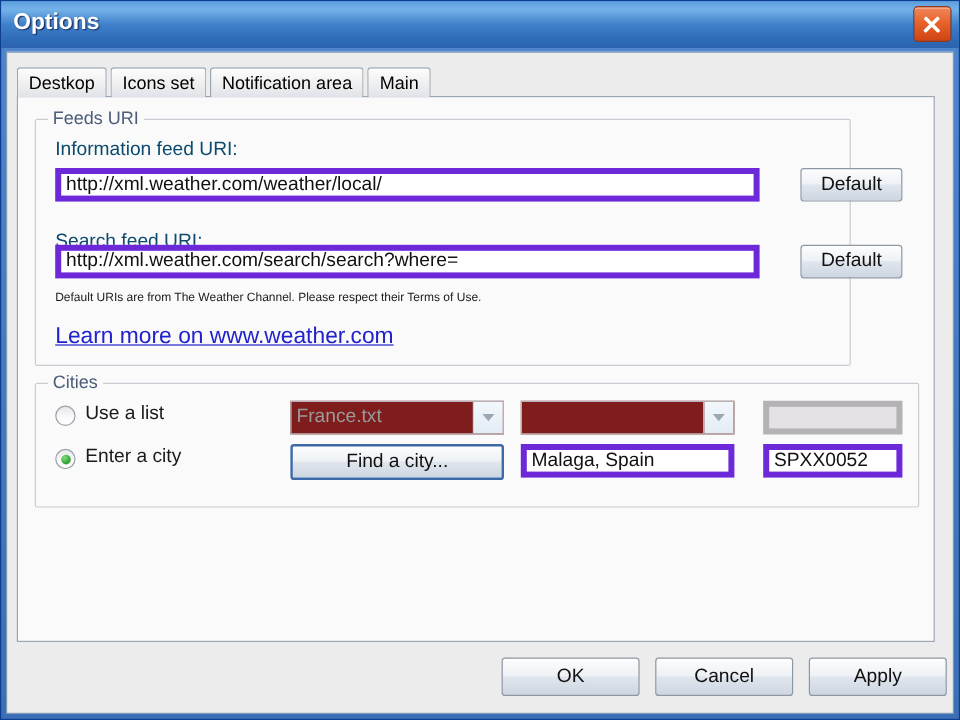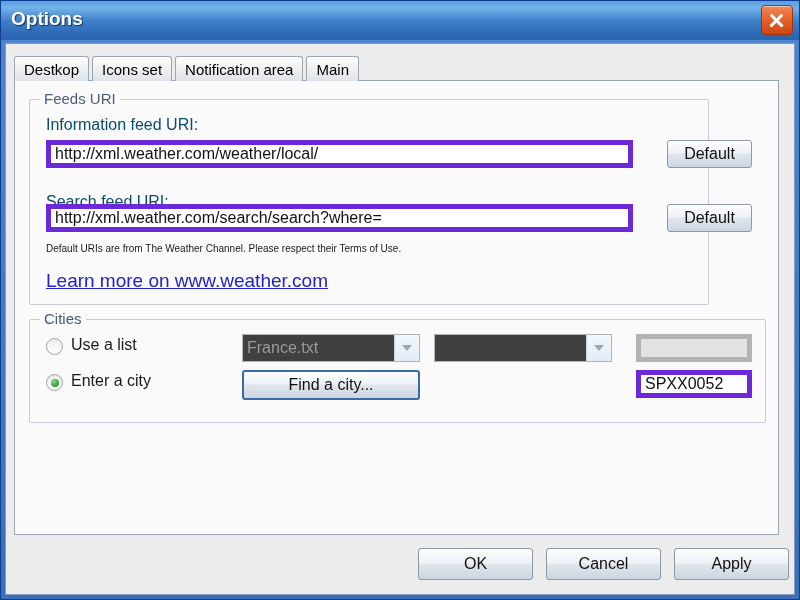--- a/index.html
+++ b/index.html
@@ -210,21 +210,21 @@
   .btn.focused {
     border: 2px solid #3c69a8;
   }
 
   
   .combo {
     position: absolute;
     box-sizing: border-box;
     height: 28px;
     border: 1px solid #b5b2b5;
-    background: #404040;
+    background: #7f1d1d;
     font-size: 16px;
     color: #9a9a9a;
     line-height: 26px;
     padding: 0 4px;
   }
   .combo .arrow-box {
     position: absolute;
     right: 0;
     top: 0;
     width: 25px;
@@ -385,20 +385,21 @@
 
         <div class="textbox disabled" style="left:606px; top:14px; width:116px;"></div>
 
         <div class="radio checked" style="left:16px; top:52px;">
           <span class="dot"></span>
           <span class="rlabel">Enter a city</span>
         </div>
 
         <div class="btn focused" style="left:212px; top:50px; width:178px; height:30px; line-height:26px;">Find a city...</div>
 
+        <input class="textbox" style="left: 404px; top: 50px; width: 178px;" value="Malaga, Spain">
 
         <input class="textbox" style="left: 606px; top: 50px; width: 116px;" value="SPXX0052">
       </div>
 
 
     </div>
 
     <div class="btn bottom-btn" id="btn-ok">OK</div>
     <div class="btn bottom-btn" id="btn-cancel">Cancel</div>
     <div class="btn bottom-btn" id="btn-apply">Apply</div>

